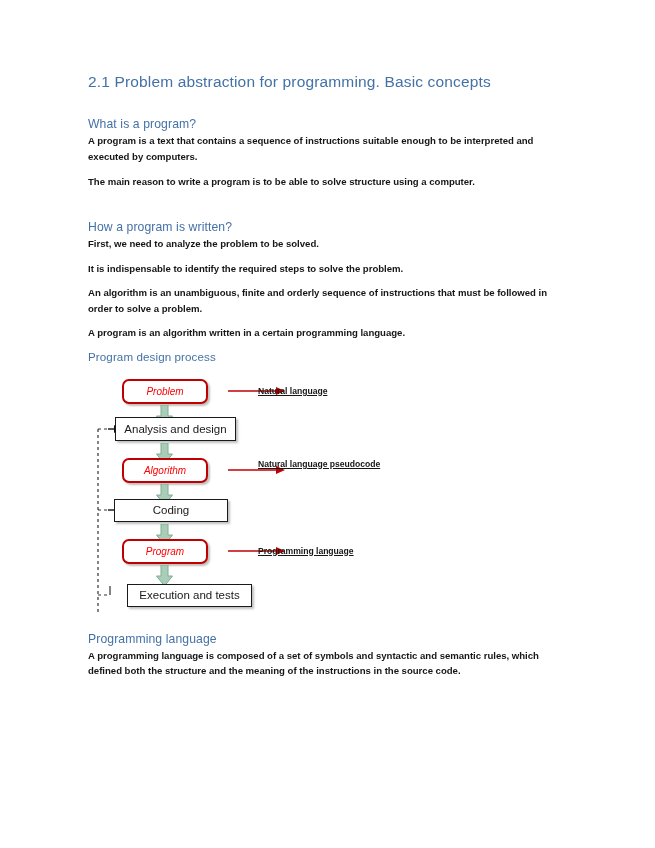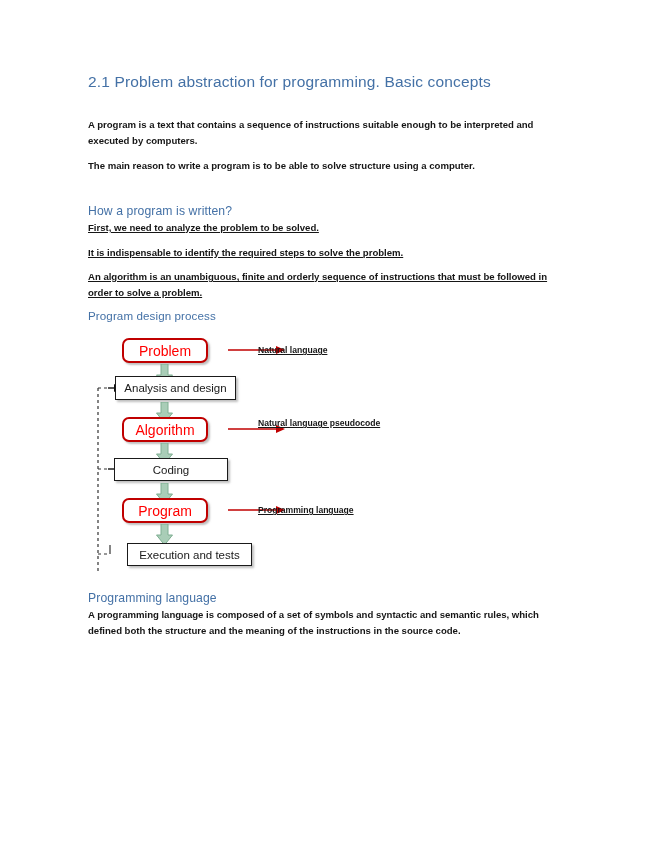--- a/index.html
+++ b/index.html
@@ -57,21 +57,21 @@
   }
 
   p.body-text {
     font-size: 9.6px;
     font-weight: bold;
     line-height: 1.62;
     margin: 0 0 10px 0;
     color: #161616;
     letter-spacing: -0.02px;
   }
-  p.body-text.tight { margin-bottom: 9px; text-decoration: underline; }
+  p.body-text.tight { margin-bottom: 9px; }
 
   .spacer-lg { height: 20px; }
   .spacer-md { height: 11px; }
 
   
   .flowchart {
     position: relative;
     width: 480px;
     height: 250px;
     margin-top: 8px;
@@ -85,22 +85,23 @@
     justify-content: center;
     background: #ffffff;
     text-align: center;
     white-space: nowrap;
   }
 
   .node.red {
     border: 2px solid #c00000;
     border-radius: 7px;
     color: #ff0000;
-    font-size: 14px;
+    font-size: 10px;
     box-shadow: 2px 2px 2px rgba(140,140,140,0.55);
+    font-style: italic;
   }
 
   .node.black {
     border: 1.6px solid #1a1a1a;
     border-radius: 0;
     color: #1a1a1a;
     font-size: 11.5px;
     box-shadow: 2px 2px 2px rgba(140,140,140,0.55);
   }
 
@@ -137,29 +138,31 @@
   }
 </style>
 </head>
 <body>
 
 <div class="page">
   <div class="content">
 
     <h1 class="doc-title">2.1 Problem abstraction for programming. Basic concepts</h1>
 
+    <h2 class="section-head">What is a program?</h2>
     <p class="body-text">A program is a text that contains a sequence of instructions suitable enough to be interpreted and executed by computers.</p>
     <p class="body-text">The main reason to write a program is to be able to solve structure using a computer.</p>
 
     <div class="spacer-lg"></div>
 
     <h2 class="section-head">How a program is written?</h2>
     <p class="body-text tight">First, we need to analyze the problem to be solved.</p>
     <p class="body-text tight">It is indispensable to identify the required steps to solve the problem.</p>
     <p class="body-text tight">An algorithm is an unambiguous, finite and orderly sequence of instructions that must be followed in order to solve a problem.</p>
+    <p class="body-text tight">A program is an algorithm written in a certain programming language.</p>
 
     <h3 class="sub-head">Program design process</h3>
 
     <div class="flowchart">
 
       <svg class="feedback" viewBox="0 0 480 250" xmlns="http://www.w3.org/2000/svg">
 
         <path d="M 10 58 L 10 242" stroke="#333333" stroke-width="1.2" fill="none" stroke-dasharray="3,3"></path>
 
         <path d="M 10 58 L 20 58" stroke="#333333" stroke-width="1.2" fill="none" stroke-dasharray="3,3"></path>

